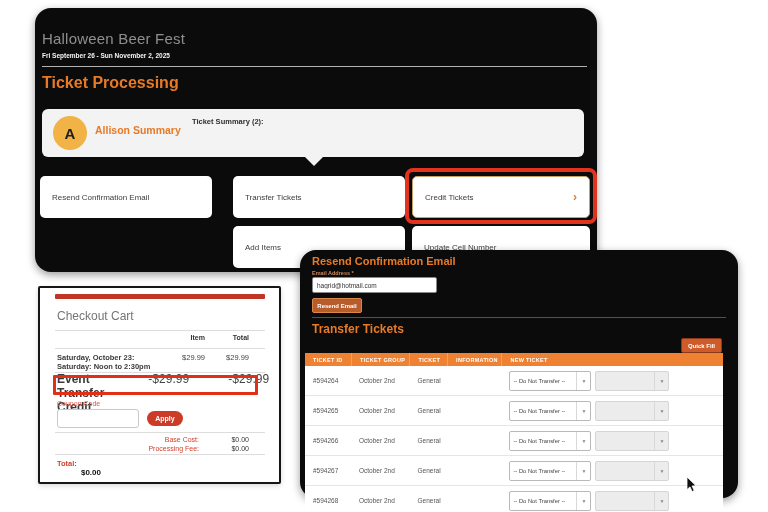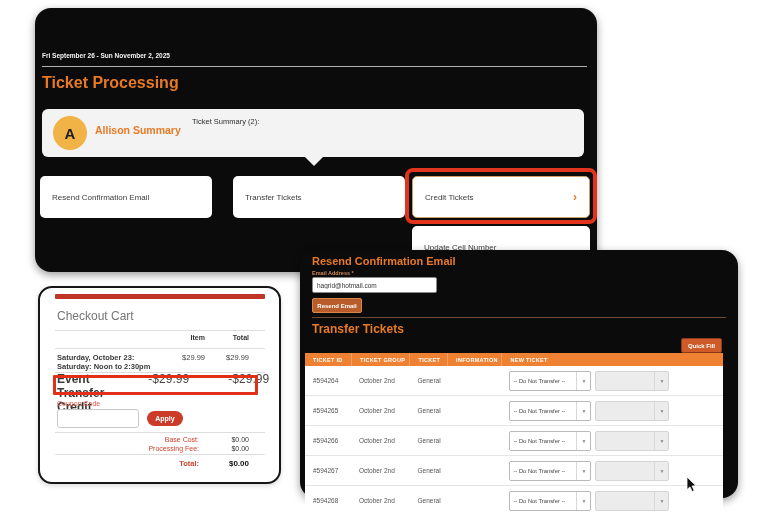--- a/index.html
+++ b/index.html
@@ -15,21 +15,21 @@
   .section-title{position:absolute;left:7px;top:66px;font-size:16px;font-weight:bold;color:#e87a26;}
 
   .summary-card{position:absolute;left:7px;top:101px;width:542px;height:48px;background:#f3f3f3;
     border-radius:6px;}
   .summary-tail{position:absolute;left:270px;top:149px;width:0;height:0;
     border-left:9px solid transparent;border-right:9px solid transparent;border-top:9px solid #f3f3f3;}
   .avatar{position:absolute;left:11px;top:7px;width:34px;height:34px;border-radius:50%;
     background:#f1b246;display:flex;align-items:center;justify-content:center;
     font-size:15px;font-weight:bold;color:#1d1d1d;}
   .attendee-name{position:absolute;left:53px;top:15px;font-size:10.5px;font-weight:bold;color:#e87a26;}
-  .summary-label{position:absolute;left:150px;top:8px;font-size:7.5px;font-weight:normal;color:#2e2e2e;}
+  .summary-label{position:absolute;left:150px;top:8px;font-size:7.5px;font-weight:bold;color:#2e2e2e;}
   .summary-detail{position:absolute;left:150px;top:21px;font-size:7.5px;color:#3a3a3a;}
 
   .action-btn{position:absolute;height:42px;background:#ffffff;border-radius:5px;
     display:flex;align-items:center;padding:0 12px;box-sizing:border-box;
     font-size:8px;color:#3c3c3c;cursor:pointer;}
   .ab-r1{top:168px;} .ab-r2{top:218px;}
   .ab-c1{left:5px;width:172px;} .ab-c2{left:198px;width:172px;} .ab-c3{left:377px;width:178px;}
   .ab-upgrade{border:1px solid #caa06a;justify-content:space-between;}
   .chevron{color:#e87a26;font-size:12px;font-weight:bold;line-height:1;}
   .highlight-box-upgrade{position:absolute;left:370px;top:160px;width:192px;height:56px;
@@ -66,21 +66,21 @@
   .sel1{width:80px;height:18px;background:#fff;border:1px solid #b9b9b9;border-radius:2px;
     display:flex;align-items:center;cursor:pointer;}
   .sel1 .sel-txt{flex:1;font-size:5.8px;color:#444;padding:0 3px;white-space:nowrap;}
   .sel-caret{width:13px;align-self:stretch;border-left:1px solid #d8d8d8;display:flex;
     align-items:center;justify-content:center;font-size:5px;color:#888;}
   .sel2{width:72px;height:18px;background:#ececec;border:1px solid #d5d5d5;border-radius:2px;
     display:flex;align-items:center;justify-content:flex-end;cursor:default;}
 
   
   .panel-cart{position:absolute;left:38px;top:286px;width:243px;height:198px;background:#ffffff;
-    border:2px solid #161616;border-radius:14px;box-sizing:border-box;z-index:2;
+    border:2px solid #161616;border-radius:2px;box-sizing:border-box;z-index:2;
     box-shadow:0 2px 5px rgba(0,0,0,.15);}
   .cart-stripe{position:absolute;left:15px;top:6px;width:210px;height:5px;background:#bf3627;border-radius:1px;}
   .cart-title{position:absolute;left:17px;top:21px;font-size:12px;color:#757575;}
   .cart-div{position:absolute;left:15px;right:14px;height:1px;background:#dddddd;}
   .cd1{top:42px;} .cd2{top:60px;} .cd3{top:84px;} .cd4{top:144px;} .cd5{top:166px;}
   .cart-row{position:absolute;left:17px;right:30px;display:flex;align-items:flex-start;}
   .cart-label{flex:1;}
   .cv1{width:36px;text-align:right;} .cv2{width:44px;text-align:right;}
   .cart-header{top:46px;font-size:7px;font-weight:bold;color:#333;}
   .cart-item1{top:65px;font-size:7.5px;color:#444;}
@@ -93,53 +93,57 @@
   .coupon-input{position:absolute;left:17px;top:121px;width:82px;height:19px;border:1px solid #c9c9c9;
     border-radius:3px;box-sizing:border-box;font-size:7px;padding:0 4px;
     font-family:"Liberation Sans","DejaVu Sans",sans-serif;}
   .apply-btn{position:absolute;left:107px;top:123px;width:36px;height:15px;background:#cc3a28;
     border-radius:9px;color:#fff;font-size:7px;font-weight:bold;display:flex;align-items:center;
     justify-content:center;cursor:pointer;}
   .fee-row{font-size:7px;}
   .fee-row .cart-label{text-align:right;color:#d2402e;padding-right:6px;}
   .fee-row .cv2{color:#333;}
   .fr1{top:148px;} .fr2{top:157px;}
-  .total-row{top:171px;font-size:7.5px;}
+  .total-row{top:171px;font-size:7.5px;flex-direction:column;}
   .total-row .cart-label{text-align:right;color:#d2402e;font-weight:bold;padding-right:6px;}
   .total-row .cv2{color:#111;font-weight:bold;font-size:8px;}
 
   
   .cursor{position:absolute;left:686px;top:477px;z-index:6;}
 </style>
 </head>
 <body>
 
 <div id="canvas">
 
   <div class="panel-top">
+    <div class="event-title">Halloween Beer Fest</div>
     <div class="event-dates">Fri September 26 - Sun November 2, 2025</div>
     <div class="top-divider"></div>
     <div class="section-title">Ticket Processing</div>
 
     <div class="summary-card">
       <div class="avatar">A</div>
       <div class="attendee-name">Allison Summary</div>
       <div class="summary-label">Ticket Summary (2):</div>
     </div>
     <div class="summary-tail"></div>
 
     <div class="action-btn ab-r1 ab-c1">
       <span>Resend Confirmation Email</span>
     </div>
     <div class="action-btn ab-r1 ab-c2">
       <span>Transfer Tickets</span>
     </div>
     <div class="action-btn ab-r1 ab-c3 ab-upgrade">
       <span>Credit Tickets</span>
       <span class="chevron">›</span>
+    </div>
+    <div class="action-btn ab-r2 ab-c2">
+      <span>Add Items</span>
     </div>
     <div class="action-btn ab-r2 ab-c3">
       <span>Update Cell Number</span>
     </div>
 
     <div class="highlight-box-upgrade"></div>
   </div>
 
   <div class="panel-cart">
     <div class="cart-stripe"></div>

